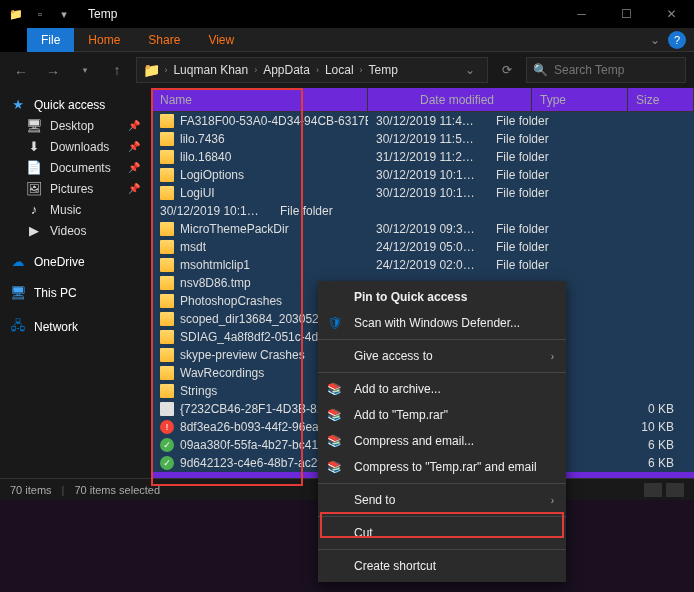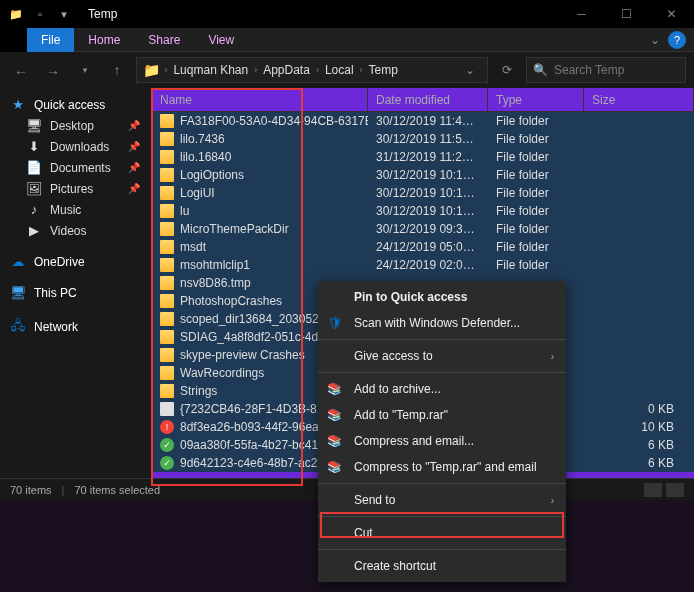--- a/index.html
+++ b/index.html
@@ -5,21 +5,21 @@
 * { margin: 0; padding: 0; box-sizing: border-box; font-family: 'Segoe UI', Arial, sans-serif; }
 body { background: #1a1020; width: 694px; height: 592px; overflow: hidden; font-size: 12px; color: #ccc; }
 .window { background: #000; width: 694px; height: 500px; display: flex; flex-direction: column; }
 .titlebar { height: 28px; background: #000; display: flex; align-items: center; }
 .titlebar-icons { display: flex; gap: 4px; padding: 0 6px; }
 .titlebar-icons .ti { width: 20px; height: 20px; display:flex;align-items:center;justify-content:center;color:#aaa;font-size:11px;}
 .title-text { color: #eee; font-size: 12px; margin-left: 8px; }
 .win-controls { margin-left: auto; display: flex; }
 .win-controls .wc { width: 45px; height: 28px; display: flex; align-items: center; justify-content: center; color: #888; cursor:pointer;}
 .ribbon { height: 24px; background: #202020; display: flex; align-items: center; border-bottom:1px solid #333;margin-left:27px;}
-.ribbon .rtab { padding: 0 14px; height: 24px; display: flex; align-items: center; color: #f0abfc; font-size:12px; cursor:pointer;}
+.ribbon .rtab { padding: 0 14px; height: 24px; display: flex; align-items: center; color: #f97316; font-size:12px; cursor:pointer;}
 .ribbon .rtab.file { background: #1976d2; color: #fff; }
 .ribbon .arrow-right { margin-left:auto; padding:0 8px; color:#888;}
 .ribbon .help { width:18px;height:18px;border-radius:50%;background:#1976d2;color:#fff;display:flex;align-items:center;justify-content:center;font-size:11px;margin-right:8px;cursor:pointer;}
 .navbar { height: 36px; background:#191919; display:flex; align-items:center; gap:6px; padding:0 8px; }
 .nav-btn { width:26px; height:26px; display:flex; align-items:center; justify-content:center; color:#888; cursor:pointer; font-size:14px;}
 .breadcrumb { flex:1; height:26px; background:#202020; border:1px solid #333; display:flex; align-items:center; padding:0 6px; gap:4px;}
 .bc-folder-icon { color:#ffcc4d; font-size:14px;}
 .bc-item { color:#ddd; padding:0 2px; cursor:pointer;}
 .bc-sep { color:#888; font-size:9px;}
 .bc-drop { margin-left:auto; color:#888; padding:0 6px; cursor:pointer;}
@@ -31,21 +31,21 @@
 .sidebar { width:152px; background:#191919; border-right:1px solid #2a2a2a; padding:6px 0; }
 .side-item { display:flex; align-items:center; gap:8px; padding:3px 10px; color:#ddd; cursor:pointer; font-size:12px;}
 .side-item.header .label{ color:#ffffff;}
 .side-item .sicon { width:16px; text-align:center; font-size:13px;}
 .side-item .pin { margin-left:auto; color:#666; font-size:10px;}
 .side-item.indent { padding-left:26px;}
 .content { flex:1; background:#6d28d9; display:flex; flex-direction:column; overflow:hidden;}
 .col-headers { display:flex; height:24px; border-bottom:1px solid #333; align-items:center;}
 .col { padding:0 8px; color:#aaa; font-size:12px; border-right:1px solid #333; height:100%; display:flex; align-items:center; cursor:pointer;}
 .col.name { width:216px;}
-.col.date { width:120px;}
+.col.date { width:120px;margin-left:44px;}
 .col.type { width:96px;}
 .col.size { flex:1;}
 .rows { flex:1; overflow-y:auto; overflow-x:hidden;}
 .row { display:flex; height:18px; align-items:center; cursor:pointer;}
 .row.sel { background:#1f3a56;}
 .row .c { padding:0 8px; font-size:12px; color:#ddd; white-space:nowrap; overflow:hidden; text-overflow:ellipsis;}
 .row .c.name { width:216px; display:flex; align-items:center; gap:6px;}
 .row .c.date { width:120px;}
 .row .c.type { width:96px;}
 .row .c.size { flex:1; text-align:right; padding-right:20px;}
@@ -220,24 +220,20 @@
           <div class="row sel">
             <div class="c name">
               <span class="ficon folder"></span>
               <span>LogiUI</span>
             </div>
             <div class="c date">30/12/2019 10:16 AM</div>
             <div class="c type">File folder</div>
             <div class="c size"></div>
           </div>
           <div class="row sel">
-            <div class="c name">
-              <span class="ficon folder"></span>
-              <span>lu</span>
-            </div>
             <div class="c date">30/12/2019 10:16 AM</div>
             <div class="c type">File folder</div>
             <div class="c size"></div>
           </div>
           <div class="row sel">
             <div class="c name">
               <span class="ficon folder"></span>
               <span>MicroThemePackDir</span>
             </div>
             <div class="c date">30/12/2019 09:36 PM</div>

